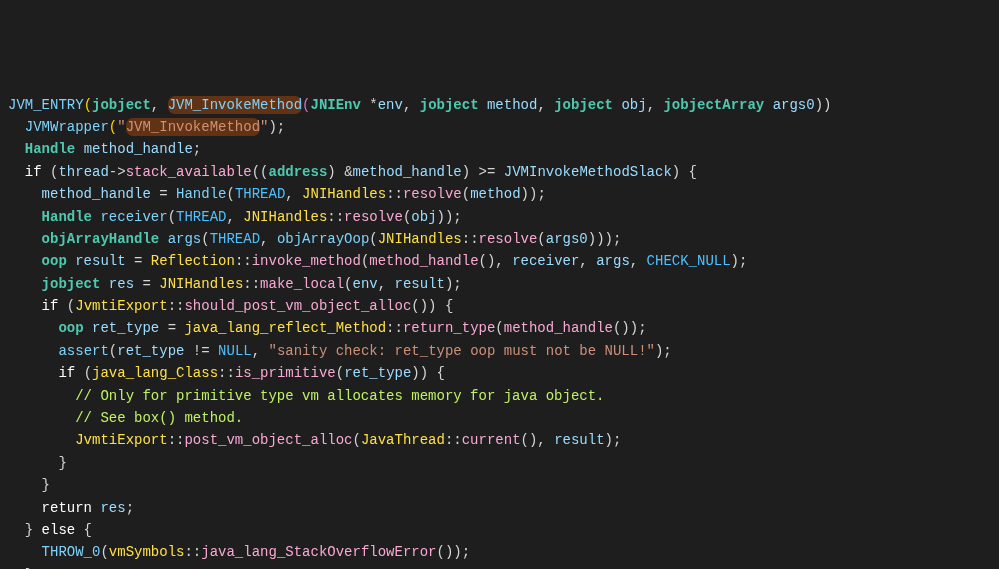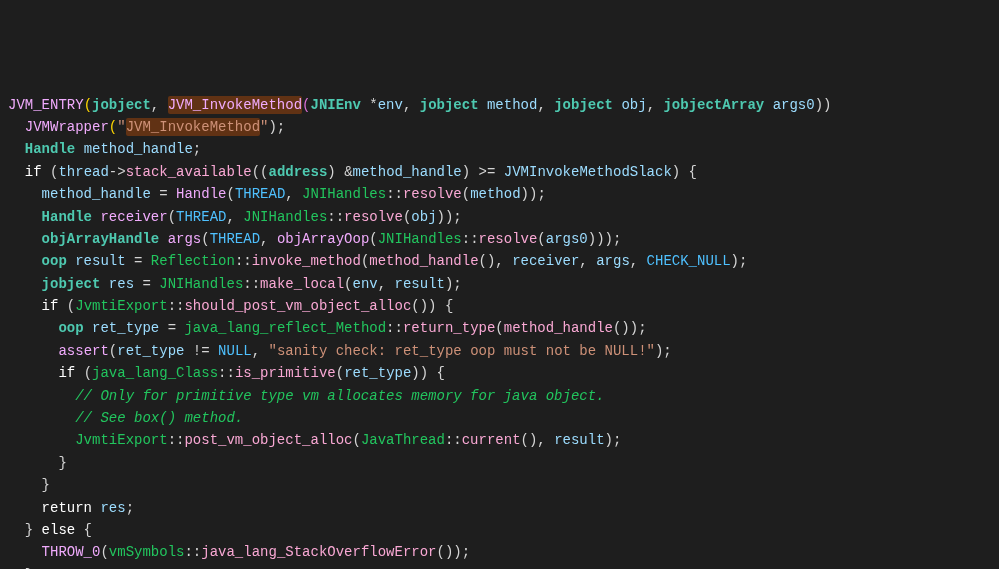--- a/index.html
+++ b/index.html
@@ -18,32 +18,32 @@
     overflow-x: auto;
   }
   .code-container {
     width: 100%;
   }
   .line {
     display: block;
     min-height: 1.6em;
   }
   .c-type { color: #4ec9b0; font-weight: bold; }
-  .c-func { color: #f0abfc; }
+  .c-func { color: #7dd3fc; }
   .c-param { color: #9cdcfe; }
   .c-string { color: #ce9178; }
   .c-keyword { color: #ffffff; }
-  .c-namespace { color: #22c55e; }
+  .c-namespace { color: #fde047; }
   .c-method { color: #f9a8d4; }
   .c-ident { color: #9cdcfe; }
   .c-const { color: #4fc1ff; }
   .c-punct { color: #d4d4d4; }
-  .c-comment { color: #22c55e; font-style: italic; }
+  .c-comment { color: #bef264; }
   .c-op { color: #d4d4d4; }
-  .highlight { background: #613214; border-radius: 2px; padding: 1px 0; }
+  .highlight { background: #613214; border-radius: 7px; padding: 1px 0; }
   .c-brace { color: #ffd700; }
   .c-brace2 { color: #da70d6; }
 </style>
 </head>
 <body>
 
 
 
 <div class="code-container"><span class="line"><span class="c-func">JVM_ENTRY</span><span class="c-brace">(</span><span class="c-type">jobject</span><span class="c-punct">, </span><span class="c-func highlight">JVM_InvokeMethod</span><span class="c-brace2">(</span><span class="c-type">JNIEnv </span><span class="c-op">*</span><span class="c-param">env</span><span class="c-punct">, </span><span class="c-type">jobject </span><span class="c-param">method</span><span class="c-punct">, </span><span class="c-type">jobject </span><span class="c-param">obj</span><span class="c-punct">, </span><span class="c-type">jobjectArray </span><span class="c-param">args0</span><span class="c-punct">))</span></span><span class="line"><span>  </span><span class="c-func">JVMWrapper</span><span class="c-brace">(</span><span class="c-string">"</span><span class="c-string highlight">JVM_InvokeMethod</span><span class="c-string">"</span><span class="c-punct">);</span></span><span class="line"><span>  </span><span class="c-type">Handle </span><span class="c-ident">method_handle</span><span class="c-punct">;</span></span><span class="line"><span>  </span><span class="c-keyword">if</span><span class="c-punct"> (</span><span class="c-ident">thread</span><span class="c-op">-&gt;</span><span class="c-method">stack_available</span><span class="c-punct">((</span><span class="c-type">address</span><span class="c-punct">) &amp;</span><span class="c-ident">method_handle</span><span class="c-punct">) &gt;= </span><span class="c-ident">JVMInvokeMethodSlack</span><span class="c-punct">) {</span></span><span class="line"><span>    </span><span class="c-ident">method_handle</span><span class="c-op"> = </span><span class="c-func">Handle</span><span class="c-punct">(</span><span class="c-const">THREAD</span><span class="c-punct">, </span><span class="c-namespace">JNIHandles</span><span class="c-punct">::</span><span class="c-method">resolve</span><span class="c-punct">(</span><span class="c-ident">method</span><span class="c-punct">));</span></span><span class="line"><span>    </span><span class="c-type">Handle </span><span class="c-func">receiver</span><span class="c-punct">(</span><span class="c-const">THREAD</span><span class="c-punct">, </span><span class="c-namespace">JNIHandles</span><span class="c-punct">::</span><span class="c-method">resolve</span><span class="c-punct">(</span><span class="c-ident">obj</span><span class="c-punct">));</span></span><span class="line"><span>    </span><span class="c-type">objArrayHandle </span><span class="c-func">args</span><span class="c-punct">(</span><span class="c-const">THREAD</span><span class="c-punct">, </span><span class="c-func">objArrayOop</span><span class="c-punct">(</span><span class="c-namespace">JNIHandles</span><span class="c-punct">::</span><span class="c-method">resolve</span><span class="c-punct">(</span><span class="c-ident">args0</span><span class="c-punct">)));</span></span><span class="line"><span>    </span><span class="c-type">oop </span><span class="c-ident">result</span><span class="c-op"> = </span><span class="c-namespace">Reflection</span><span class="c-punct">::</span><span class="c-method">invoke_method</span><span class="c-punct">(</span><span class="c-method">method_handle</span><span class="c-punct">(), </span><span class="c-ident">receiver</span><span class="c-punct">, </span><span class="c-ident">args</span><span class="c-punct">, </span><span class="c-const">CHECK_NULL</span><span class="c-punct">);</span></span><span class="line"><span>    </span><span class="c-type">jobject </span><span class="c-ident">res</span><span class="c-op"> = </span><span class="c-namespace">JNIHandles</span><span class="c-punct">::</span><span class="c-method">make_local</span><span class="c-punct">(</span><span class="c-ident">env</span><span class="c-punct">, </span><span class="c-ident">result</span><span class="c-punct">);</span></span><span class="line"><span>    </span><span class="c-keyword">if</span><span class="c-punct"> (</span><span class="c-namespace">JvmtiExport</span><span class="c-punct">::</span><span class="c-method">should_post_vm_object_alloc</span><span class="c-punct">()) {</span></span><span class="line"><span>      </span><span class="c-type">oop </span><span class="c-ident">ret_type</span><span class="c-op"> = </span><span class="c-namespace">java_lang_reflect_Method</span><span class="c-punct">::</span><span class="c-method">return_type</span><span class="c-punct">(</span><span class="c-method">method_handle</span><span class="c-punct">());</span></span><span class="line"><span>      </span><span class="c-func">assert</span><span class="c-punct">(</span><span class="c-ident">ret_type</span><span class="c-op"> != </span><span class="c-const">NULL</span><span class="c-punct">, </span><span class="c-string">"sanity check: ret_type oop must not be NULL!"</span><span class="c-punct">);</span></span><span class="line"><span>      </span><span class="c-keyword">if</span><span class="c-punct"> (</span><span class="c-namespace">java_lang_Class</span><span class="c-punct">::</span><span class="c-method">is_primitive</span><span class="c-punct">(</span><span class="c-ident">ret_type</span><span class="c-punct">)) {</span></span><span class="line"><span>        </span><span class="c-comment">// Only for primitive type vm allocates memory for java object.</span></span><span class="line"><span>        </span><span class="c-comment">// See box() method.</span></span><span class="line"><span>        </span><span class="c-namespace">JvmtiExport</span><span class="c-punct">::</span><span class="c-method">post_vm_object_alloc</span><span class="c-punct">(</span><span class="c-namespace">JavaThread</span><span class="c-punct">::</span><span class="c-method">current</span><span class="c-punct">(), </span><span class="c-ident">result</span><span class="c-punct">);</span></span><span class="line"><span class="c-punct">      }</span></span><span class="line"><span class="c-punct">    }</span></span><span class="line"><span>    </span><span class="c-keyword">return</span><span> </span><span class="c-ident">res</span><span class="c-punct">;</span></span><span class="line"><span class="c-punct">  } </span><span class="c-keyword">else</span><span class="c-punct"> {</span></span><span class="line"><span>    </span><span class="c-func">THROW_0</span><span class="c-punct">(</span><span class="c-namespace">vmSymbols</span><span class="c-punct">::</span><span class="c-method">java_lang_StackOverflowError</span><span class="c-punct">());</span></span><span class="line"><span class="c-punct">  }</span></span></div>
 

